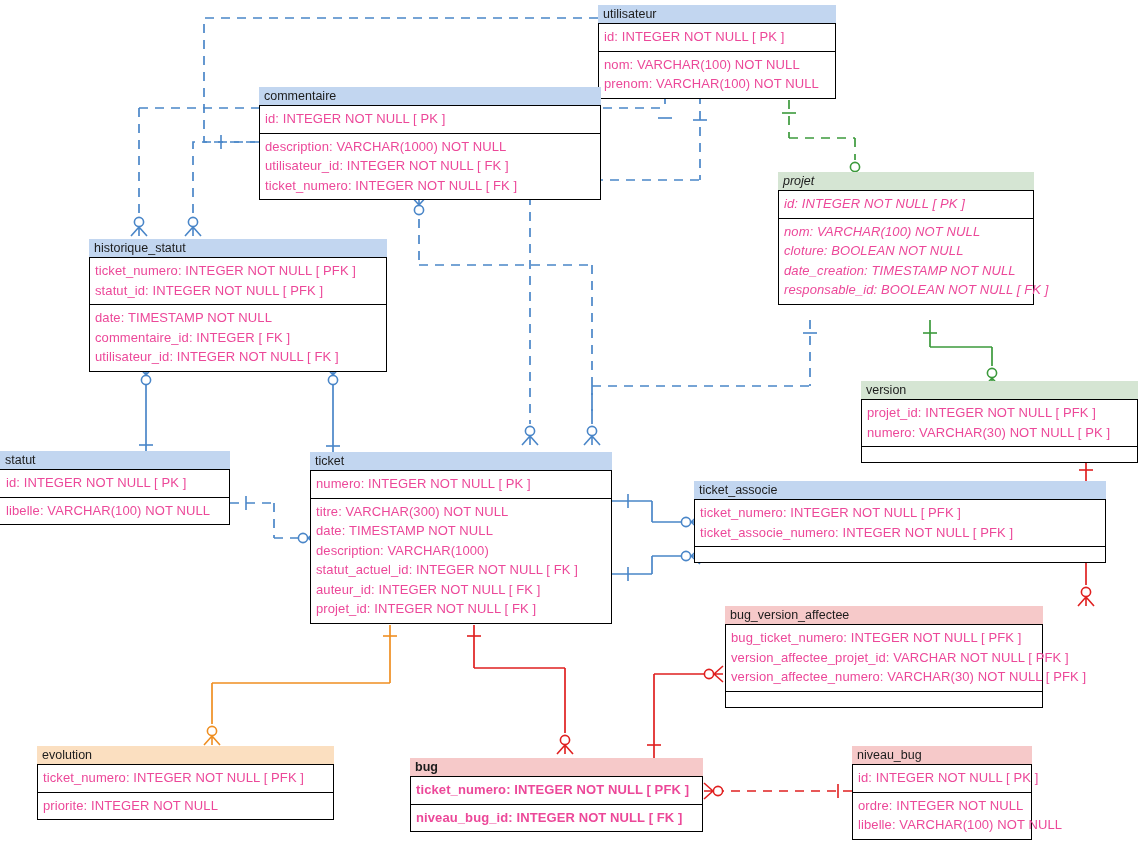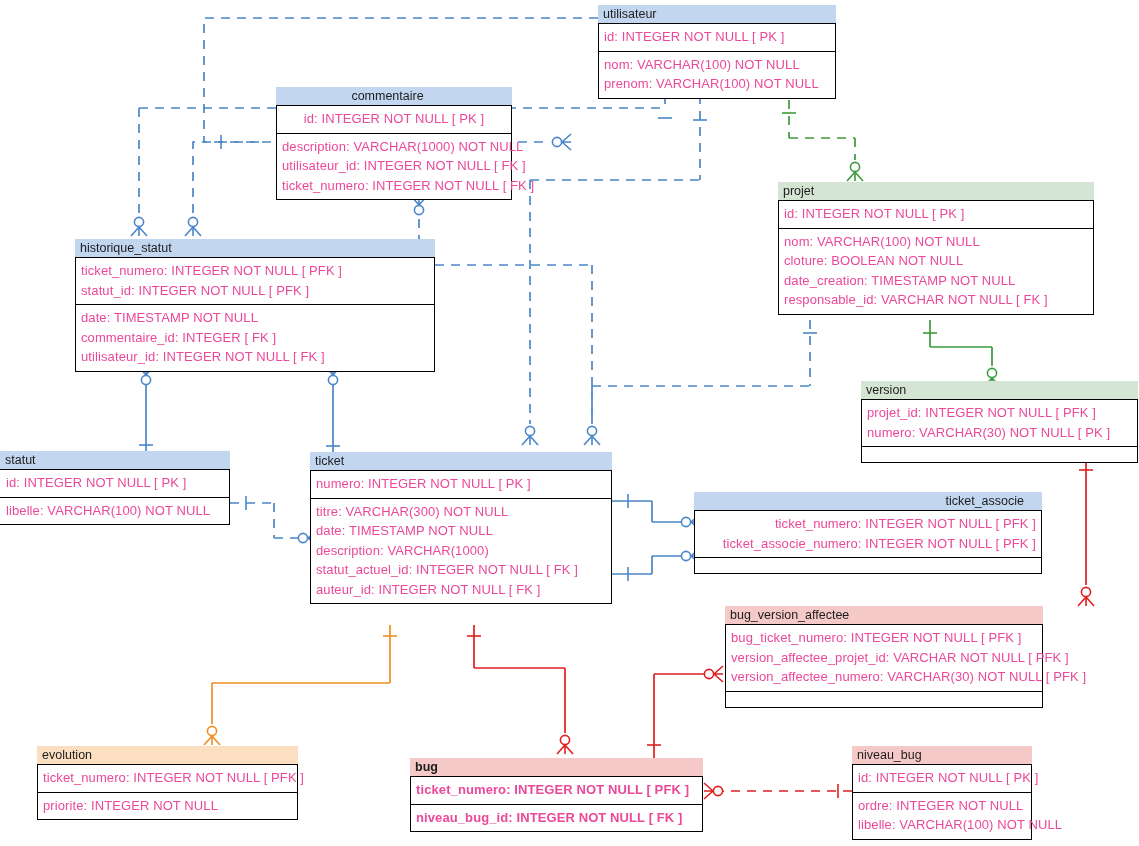--- a/index.html
+++ b/index.html
@@ -211,50 +211,50 @@
       <div class="sect">
         <div class="row">id: INTEGER   NOT NULL  [ PK ]</div>
       </div>
       <div class="sect">
         <div class="row">nom: VARCHAR(100)   NOT NULL</div>
         <div class="row">prenom: VARCHAR(100)   NOT NULL</div>
       </div>
     </div>
   </div>
 
-  <div class="tbl blue" style="left:276px;top:87px;width:236px;text-align:center;">
+  <div class="tbl blue" style="left:259px;top:87px;width:342px;">
     <div class="hdr">commentaire</div>
     <div class="body">
       <div class="sect">
         <div class="row">id: INTEGER   NOT NULL  [ PK ]</div>
       </div>
       <div class="sect">
         <div class="row">description: VARCHAR(1000)   NOT NULL</div>
         <div class="row">utilisateur_id: INTEGER   NOT NULL  [ FK ]</div>
         <div class="row">ticket_numero: INTEGER   NOT NULL  [ FK ]</div>
       </div>
     </div>
   </div>
 
-  <div class="tbl green" style="left:778px;top:182px;width:316px;">
+  <div class="tbl green" style="left:778px;top:172px;width:256px;font-style:italic;">
     <div class="hdr">projet</div>
     <div class="body">
       <div class="sect">
         <div class="row">id: INTEGER   NOT NULL  [ PK ]</div>
       </div>
       <div class="sect">
         <div class="row">nom: VARCHAR(100)   NOT NULL</div>
         <div class="row">cloture: BOOLEAN   NOT NULL</div>
         <div class="row">date_creation: TIMESTAMP   NOT NULL</div>
-        <div class="row">responsable_id: VARCHAR   NOT NULL  [ FK ]</div>
-      </div>
-    </div>
-  </div>
-
-  <div class="tbl blue" style="left:75px;top:239px;width:360px;">
+        <div class="row">responsable_id: BOOLEAN   NOT NULL  [ FK ]</div>
+      </div>
+    </div>
+  </div>
+
+  <div class="tbl blue" style="left:89px;top:239px;width:298px;">
     <div class="hdr">historique_statut</div>
     <div class="body">
       <div class="sect">
         <div class="row">ticket_numero: INTEGER   NOT NULL  [ PFK ]</div>
         <div class="row">statut_id: INTEGER   NOT NULL  [ PFK ]</div>
       </div>
       <div class="sect">
         <div class="row">date: TIMESTAMP   NOT NULL</div>
         <div class="row">commentaire_id: INTEGER  [ FK ]</div>
         <div class="row">utilisateur_id: INTEGER   NOT NULL  [ FK ]</div>
@@ -290,25 +290,26 @@
     <div class="body">
       <div class="sect">
         <div class="row">numero: INTEGER   NOT NULL  [ PK ]</div>
       </div>
       <div class="sect">
         <div class="row">titre: VARCHAR(300)   NOT NULL</div>
         <div class="row">date: TIMESTAMP   NOT NULL</div>
         <div class="row">description: VARCHAR(1000)</div>
         <div class="row">statut_actuel_id: INTEGER   NOT NULL  [ FK ]</div>
         <div class="row">auteur_id: INTEGER   NOT NULL  [ FK ]</div>
-      </div>
-    </div>
-  </div>
-
-  <div class="tbl blue" style="left:694px;top:492px;width:348px;text-align:right;">
+        <div class="row">projet_id: INTEGER   NOT NULL  [ FK ]</div>
+      </div>
+    </div>
+  </div>
+
+  <div class="tbl blue" style="left:694px;top:481px;width:412px;">
     <div class="hdr">ticket_associe</div>
     <div class="body">
       <div class="sect">
         <div class="row">ticket_numero: INTEGER   NOT NULL  [ PFK ]</div>
         <div class="row">ticket_associe_numero: INTEGER   NOT NULL  [ PFK ]</div>
       </div>
       <div class="sect" style="height:8px;"></div>
     </div>
   </div>
 
@@ -317,21 +318,21 @@
     <div class="body">
       <div class="sect">
         <div class="row">bug_ticket_numero: INTEGER   NOT NULL  [ PFK ]</div>
         <div class="row">version_affectee_projet_id: VARCHAR   NOT NULL  [ PFK ]</div>
         <div class="row">version_affectee_numero: VARCHAR(30)   NOT NULL  [ PFK ]</div>
       </div>
       <div class="sect" style="height:8px;"></div>
     </div>
   </div>
 
-  <div class="tbl orange" style="left:37px;top:746px;width:261px;">
+  <div class="tbl orange" style="left:37px;top:746px;width:297px;">
     <div class="hdr">evolution</div>
     <div class="body">
       <div class="sect">
         <div class="row">ticket_numero: INTEGER   NOT NULL  [ PFK ]</div>
       </div>
       <div class="sect">
         <div class="row">priorite: INTEGER   NOT NULL</div>
       </div>
     </div>
   </div>

